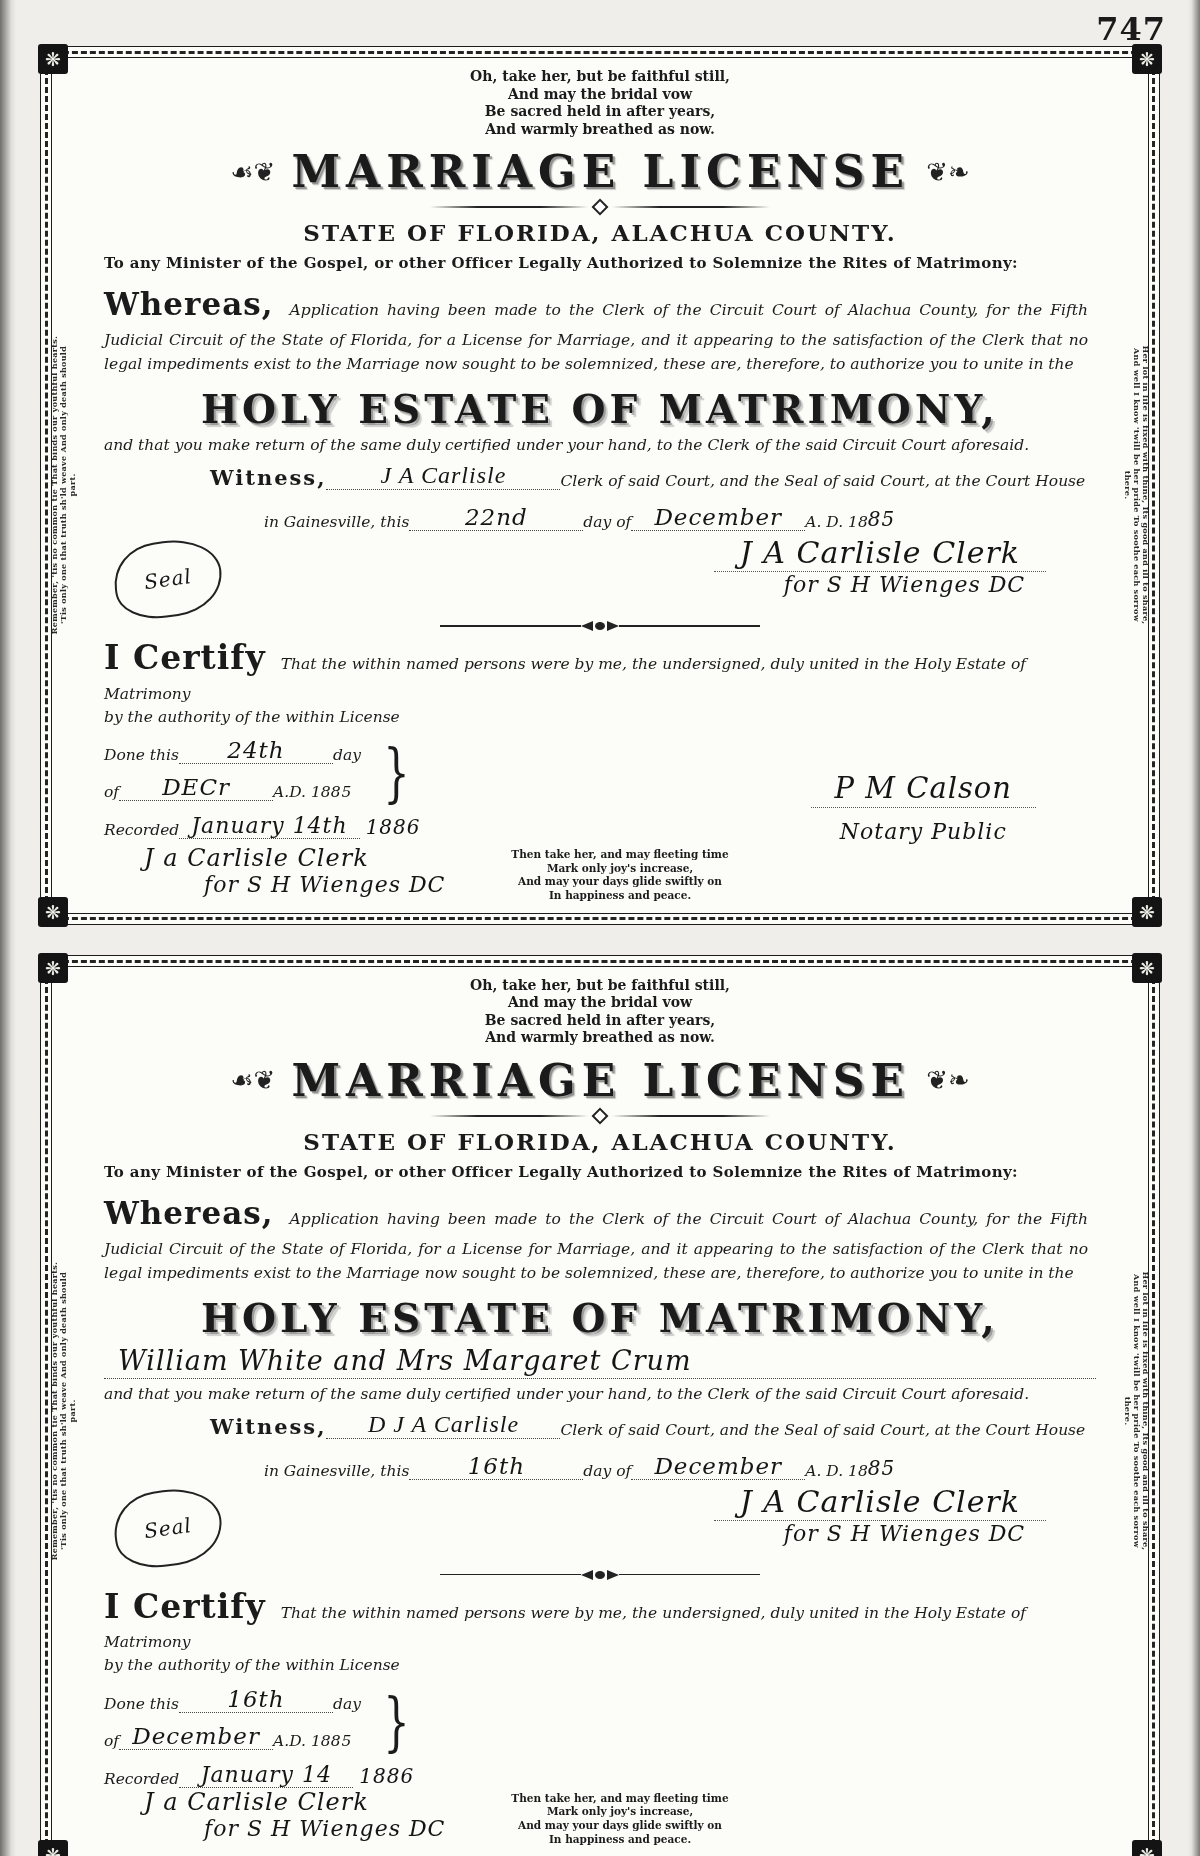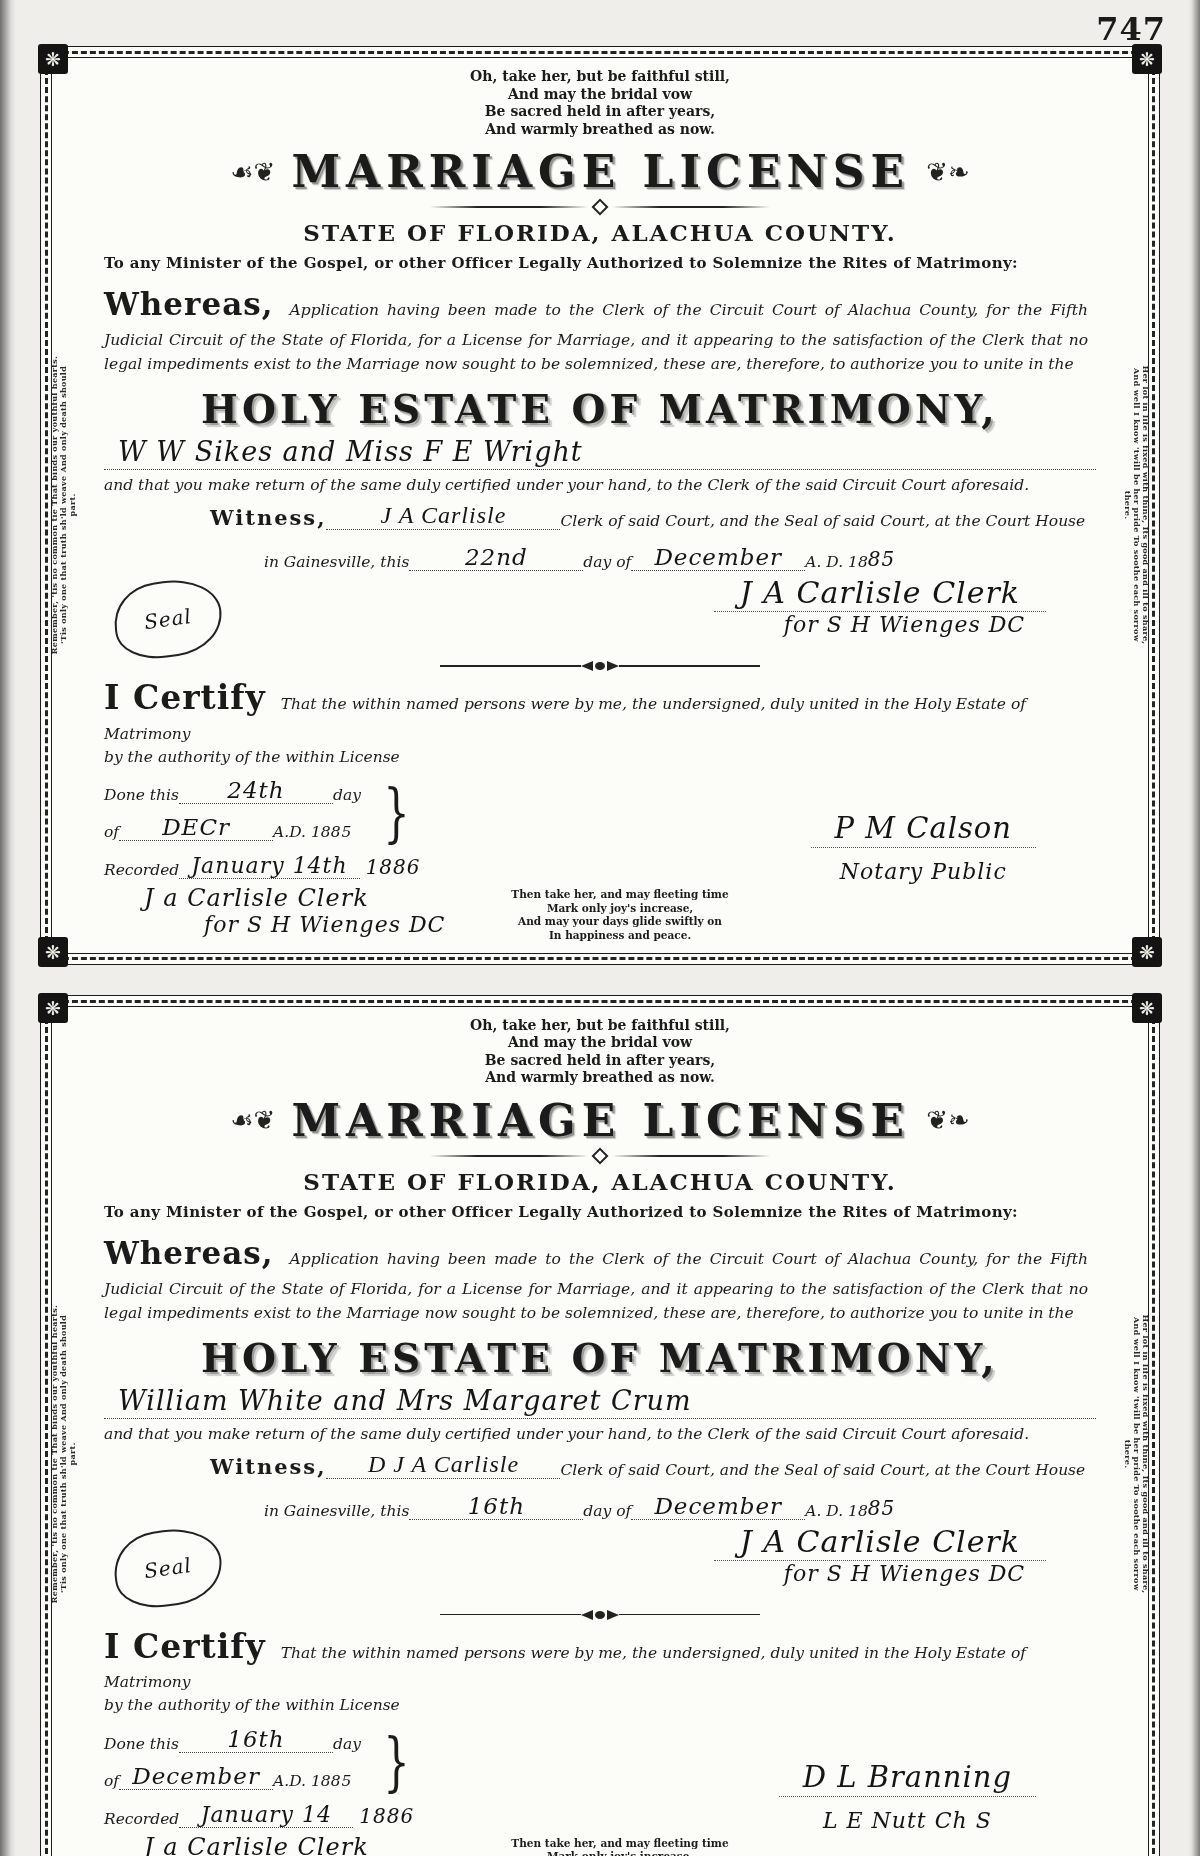--- a/index.html
+++ b/index.html
@@ -129,23 +129,20 @@
 
       <p class="address gothic">To any Minister of the Gospel, or other Officer Legally Authorized to Solemnize the Rites of Matrimony:</p>
 
       <p class="whereas">
         <span class="lead">Whereas,</span>
         <span>Application having been made to the Clerk of the Circuit Court of Alachua County, for the Fifth Judicial Circuit of the State of Florida, for a License for Marriage, and it appearing to the satisfaction of the Clerk that no legal impediments exist to the Marriage now sought to be solemnized, these are, therefore, to authorize you to unite in the</span>
       </p>
 
       <div class="holy">HOLY ESTATE OF MATRIMONY,</div>
 
-      <div class="names-line">
-        <span class="hand">W W Sikes and Miss F E Wright</span>
-      </div>
 
       <p class="return">and that you make return of the same duly certified under your hand, to the Clerk of the said Circuit Court aforesaid.</p>
 
       <div class="witness-row">
         <span class="witness-label">Witness,</span>
         <span class="fill hand">J A Carlisle</span>
         <span class="ital">Clerk of said Court, and the Seal of said Court, at the Court House</span>
       </div>
 
       <div class="date-row">
@@ -331,24 +328,20 @@
               </div>
             </div>
             <span class="big-brace">}</span>
           </div>
           <div class="rec-row">
             <span>Recorded</span>
             <span class="fill hand">January 14</span>
             <span class="hand ryear">1886</span>
           </div>
         </div>
-        <div class="officiant">
-          <div class="hand o1">D L Branning</div>
-          <div class="hand o2">L E Nutt Ch S</div>
-        </div>
       </div>
 
       <div class="foot-row">
         <div class="foot-sig">
           <div class="hand f1">J a Carlisle Clerk</div>
           <div class="hand f2">for S H Wienges DC</div>
         </div>
         <div class="bottom-verse">
           <div>Then take her, and may fleeting time</div>
           <div>Mark only joy's increase,</div>

